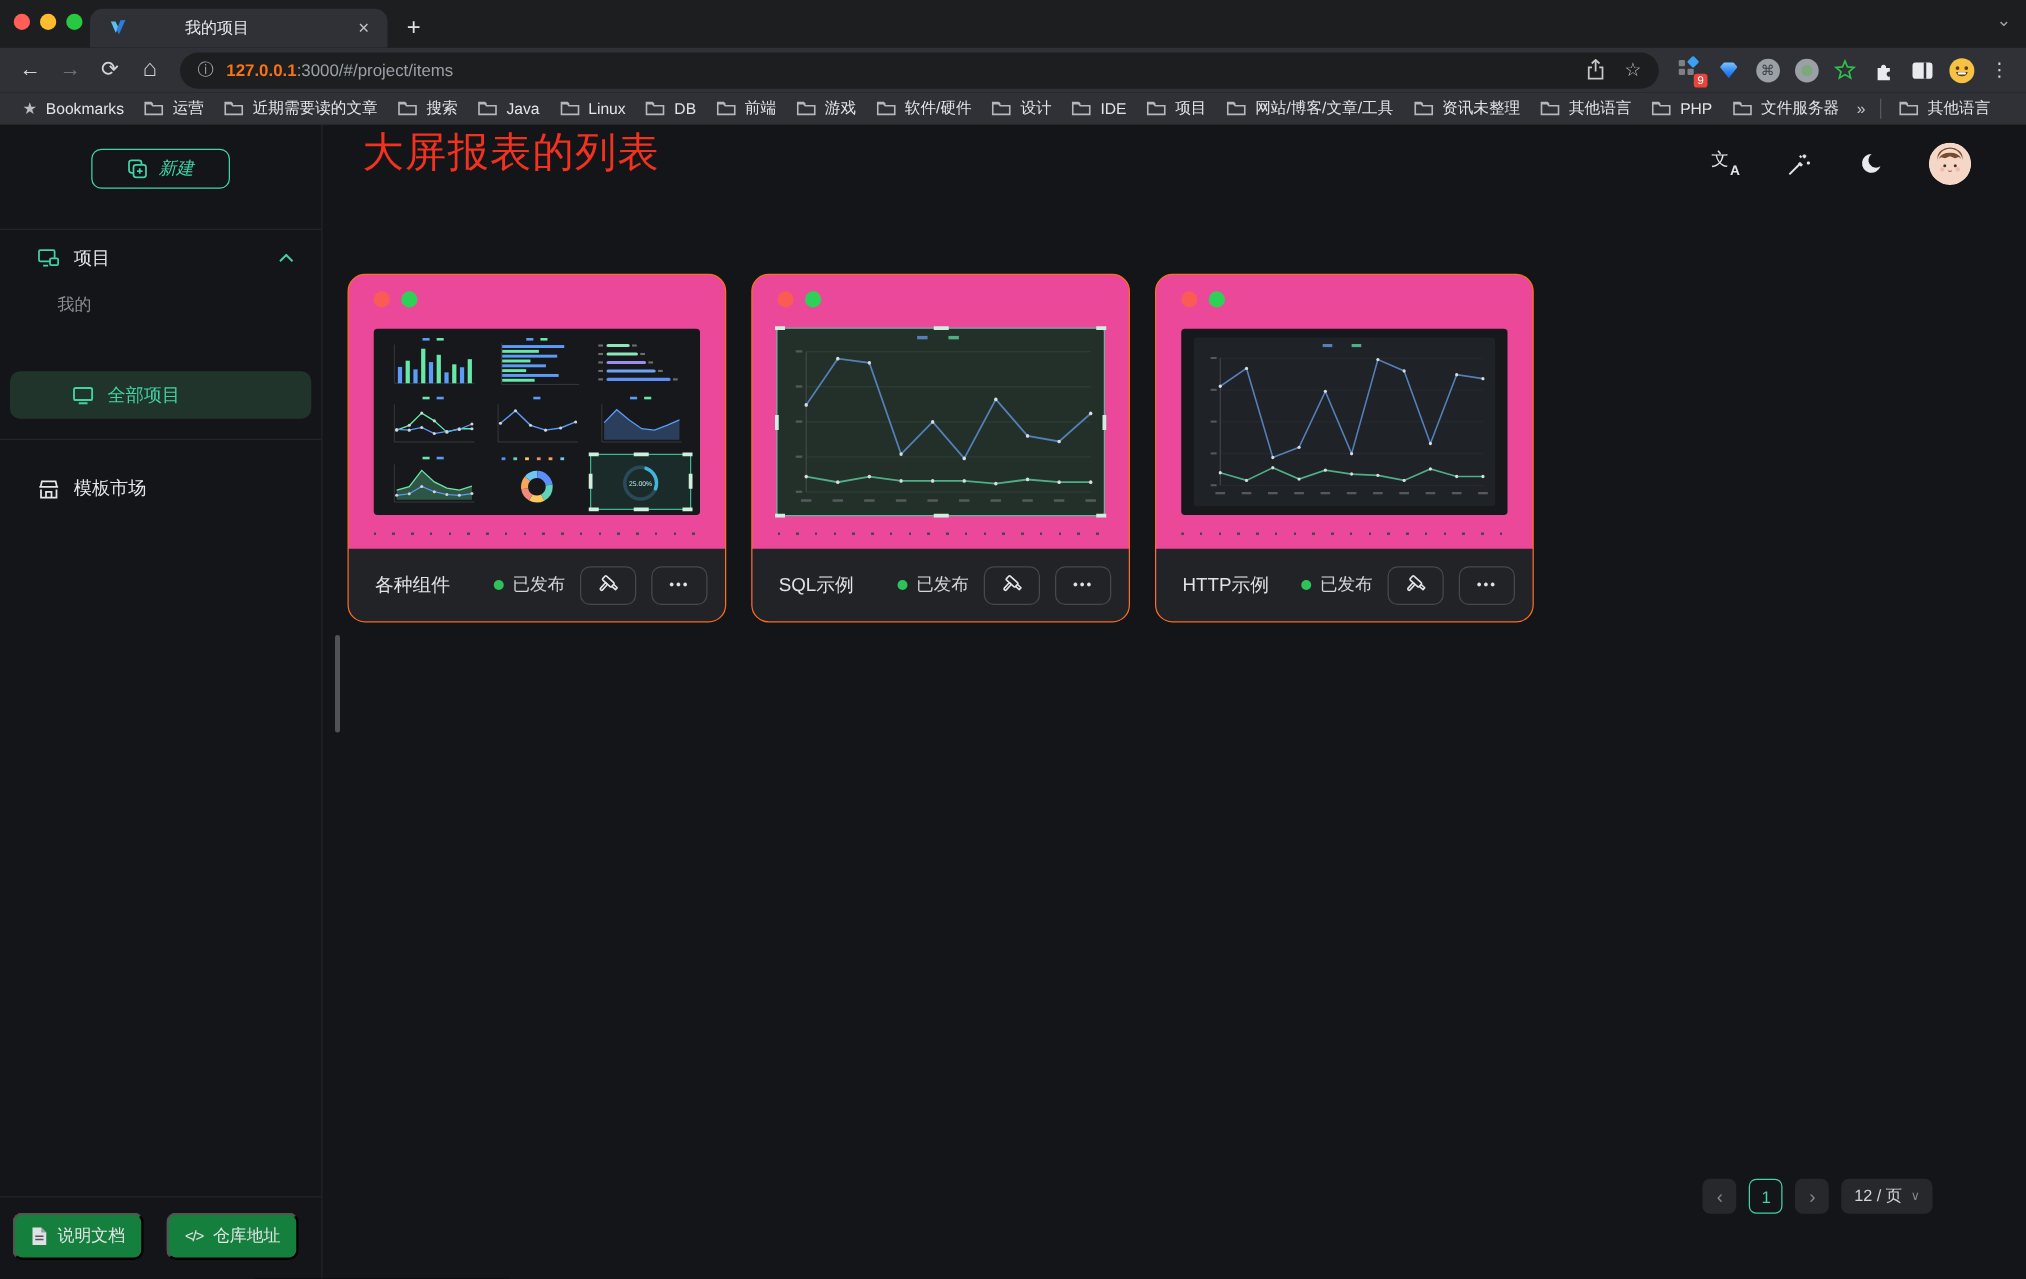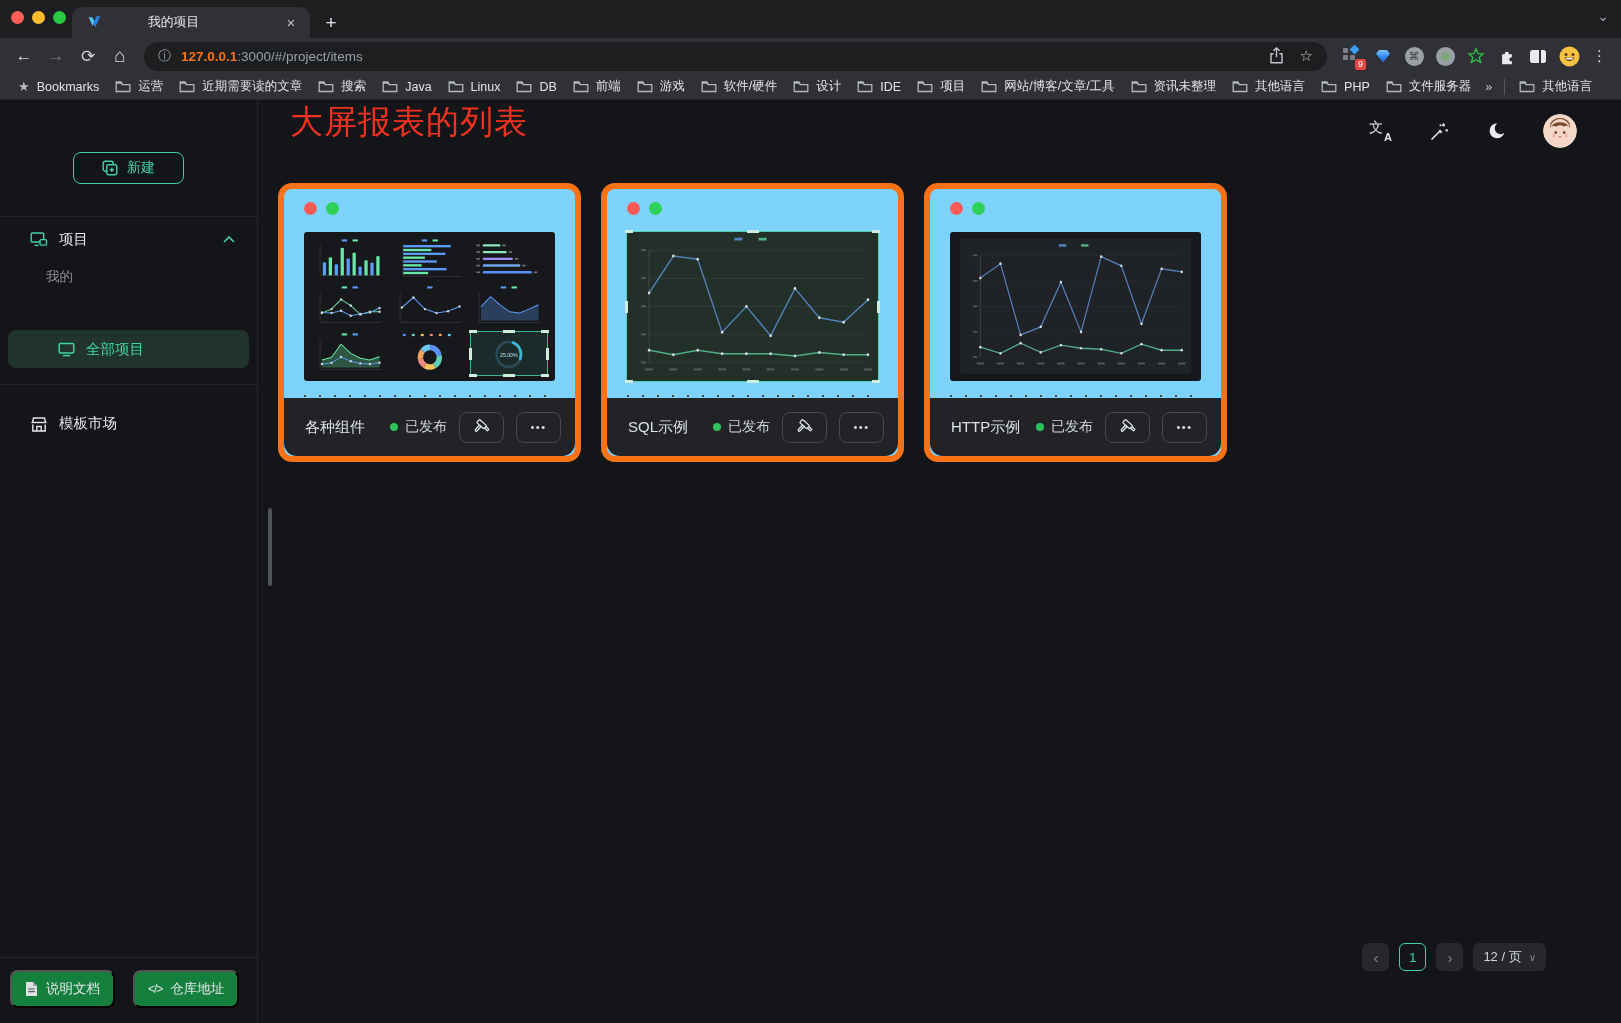--- a/index.html
+++ b/index.html
@@ -45,21 +45,21 @@
   .bm-star { color:#b9bcc1; font-size:13px; }
   .bm svg { flex:none; }
   .bm-overflow { color:#c4c7cb; padding:0 6px; }
   .bm-sep { width:1px; height:16px; background:#55585c; margin:0 6px; flex:none; }
 
   
   .page { position:relative; display:flex; height:923px; background:#141519; }
   :root { --accent:#42d3a5; }
 
   .sidebar { position:relative; width:258px; flex:none; border-right:1px solid #232528; }
-  .new-btn { margin:52px auto 0; width:max-content; display:flex; align-items:center; gap:9px; border:1px solid var(--accent); color:var(--accent); border-radius:8px; padding:6px 28px; font-size:14px; background:transparent; }
+  .new-btn { margin:19px auto 0; width:max-content; display:flex; align-items:center; gap:9px; border:1px solid var(--accent); color:var(--accent); border-radius:8px; padding:6px 28px; font-size:14px; background:transparent;font-style:italic; }
   .sb-divider { border-top:1px solid #232528; margin-top:32px; }
   .group-row { height:45px; display:flex; align-items:center; padding:0 22px 0 30px; color:#e4e6e8; font-size:14.5px; gap:11px; }
   .group-chevron { margin-left:auto; }
   .sub-label { margin:6px 0 8px 46px; color:#8b8e93; font-size:13.5px; }
   .sb-item { height:38px; margin:4px 8px; padding-left:50px; border-radius:8px; display:flex; align-items:center; gap:11px; color:#dcdee1; font-size:14.5px; }
   .sb-item.active { background:#20342c; color:var(--accent);margin-top:44px; }
   .sb-divider2 { border-top:1px solid #232528; margin-top:16px; }
   .market-row { height:48px; display:flex; align-items:flex-end; padding:0 30px; gap:11px; color:#e4e6e8; font-size:14.5px; }
   .sb-bottom { position:absolute; bottom:0; left:0; right:0; border-top:1px solid #232528; padding:12px 10px 15px; display:flex; gap:18px; }
   .sb-btn { display:flex; align-items:center; gap:8px; background:#15803d; border-radius:8px; padding:8px 13px; color:#e2e4e7; font-size:13.5px; }
@@ -69,21 +69,21 @@
   .main-header { display:flex; height:62px; padding:0 44px 0 32px; }
   .page-title { font-size:33px; font-weight:500; letter-spacing:1px; }
   .header-icons { margin-left:auto; display:flex; align-items:center; gap:37px; }
   .hicon { color:#e2e4e7; display:flex; align-items:center; justify-content:center; }
   .i18n { position:relative; width:22px; height:20px; color:#e2e4e7; }
   .i18n .zh { position:absolute; left:0; top:-2px; font-size:14px; }
   .i18n .en { position:absolute; right:-1px; bottom:-2px; font-size:11px; font-weight:bold; }
   .avatar { width:34px; height:34px; border-radius:50%; overflow:hidden; }
 
   .cards { display:flex; gap:20px; padding:21px 0 0 20px; }
-  .card { position:relative; width:303px; height:279px; background:#7dd3fc; border:6px solid #f97316; border-radius:14px; }
+  .card { position:relative; width:303px; height:279px; background:#ec4899; border:1px solid #f97316; border-radius:14px;margin-top:36px; }
   .card-dots { position:absolute; left:20px; top:13px; display:flex; gap:9px; }
   .cdot { width:13px; height:13px; border-radius:50%; }
   .thumb { position:absolute; left:20px; right:20px; top:43px; height:149px; background:#17181b; border-radius:3px; }
   .panel { position:absolute; inset:7px 10px; background:#1f2226; border-radius:2px; }
   .panel.tinted { inset:0; background:#233029; outline:1px solid rgba(66,211,165,.8); }
   .panel svg, .mini svg { width:100%; height:100%; display:block; }
   .hd { position:absolute; background:#cfeede; z-index:3; }
   .hd-t{ top:-2px; left:50%; margin-left:-6px; width:12px; height:3px; }
   .hd-b{ bottom:-2px; left:50%; margin-left:-6px; width:12px; height:3px; }
   .hd-l{ left:-2px; top:50%; margin-top:-6px; width:3px; height:12px; }

